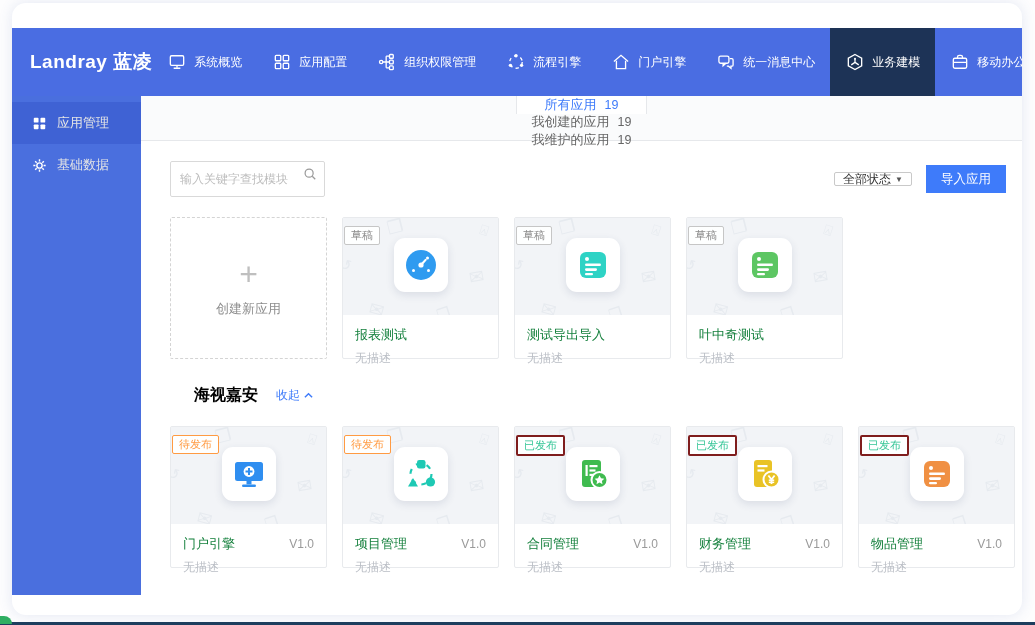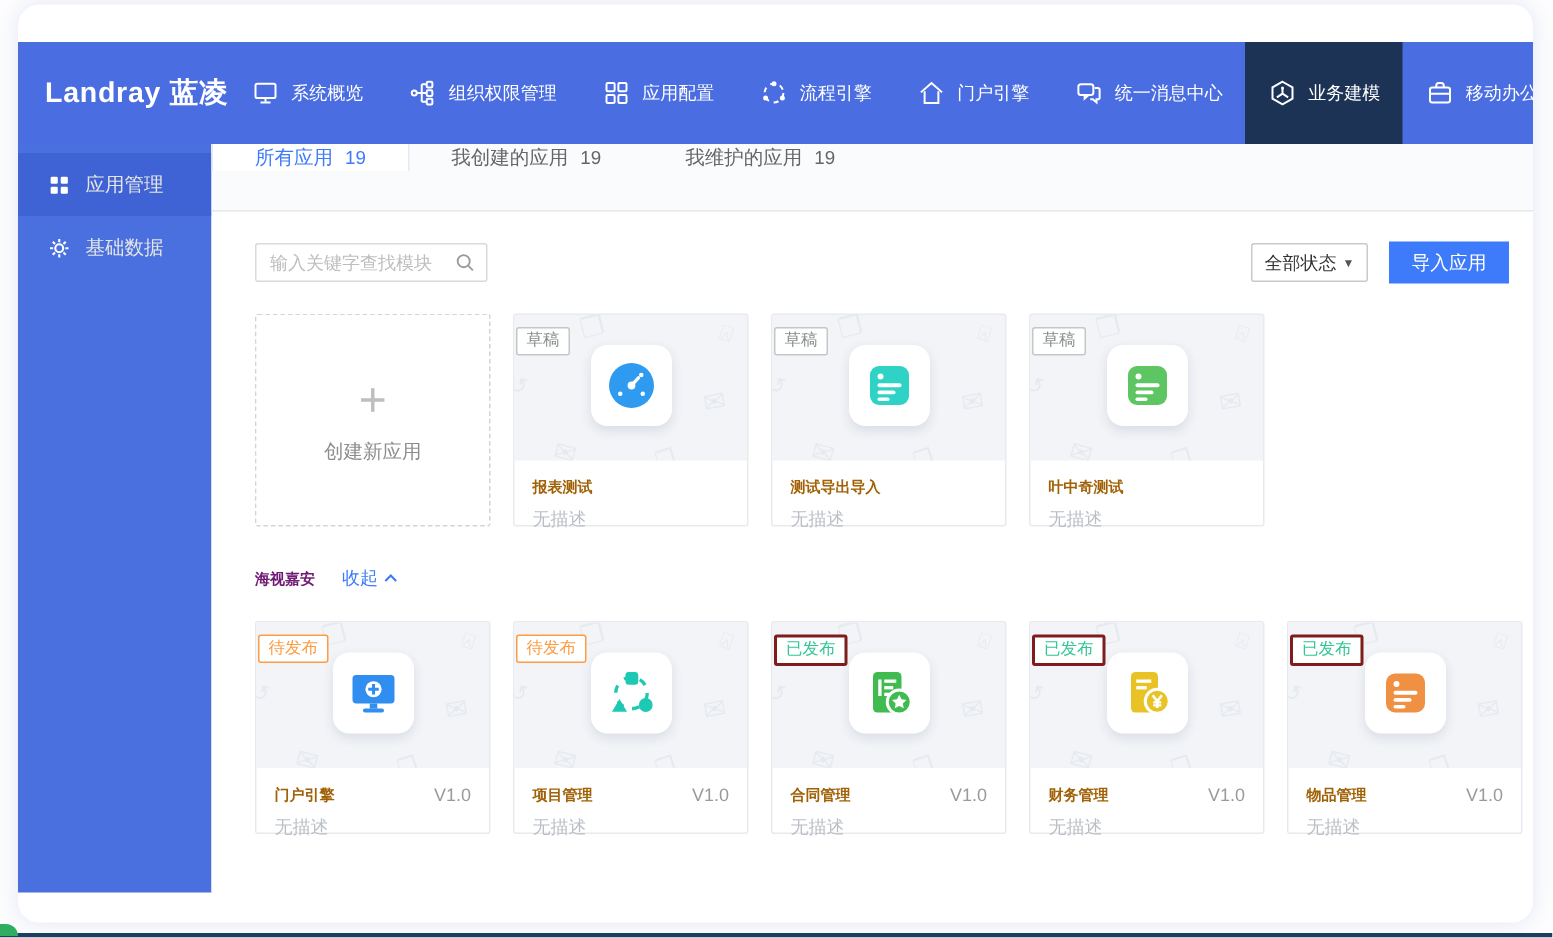--- a/index.html
+++ b/index.html
@@ -23,104 +23,104 @@
   .hamburger i { display:block; width:19px; height:2.6px; background:#fff; border-radius:2px; }
 
   
   .sidebar { position:absolute; left:0; top:93px; width:129px; height:499px; background:#4a6fde; padding-top:6px; }
   .side-item { height:42px; display:flex; align-items:center; gap:10px; padding-left:20px; color:#e5e5e5; font-size:13px; cursor:pointer; }
   .side-item.active { background:#3f62d4; }
   .side-item svg { display:block; }
 
   
   .content { position:absolute; left:129px; top:93px; right:0; bottom:20px; background:#fff; overflow:hidden; }
-  .tabstrip { position:relative; height:45px; background:#fafbfc; border-bottom:1px solid #e6e8eb; display:flex; align-items:flex-start; }
+  .tabstrip { position:relative; height:45px; background:#fafbfc; border-bottom:1px solid #e6e8eb; display:flex; align-items:center;flex-direction:column; }
   .tab { position:relative; display:flex; align-items:center; justify-content:center; gap:8px; padding:0 28px; font-size:13px; color:#666; cursor:pointer; }
   .tab .count { font-size:12.5px; }
   .tab.active { background:#fff; border-left:1px solid #e6e8eb; border-right:1px solid #e6e8eb; color:#3e7bfa; margin-bottom:-1px; z-index:1; }
   .tab.active .count { color:#3e7bfa; }
 
   .toolbar { display:flex; align-items:center; justify-content:space-between; padding:20px 16px 0 29px; }
   .searchbox { position:relative; width:155px; }
-  .searchbox input { width:155px; height:26px; border:1px solid #d9d9d9; border-radius:2px; padding:0 28px 0 9px; font-size:12px; color:#333; outline:none; font-family:inherit; }
+  .searchbox input { width:155px; height:36px; border:1px solid #d9d9d9; border-radius:2px; padding:0 28px 0 9px; font-size:12px; color:#333; outline:none; font-family:inherit; }
   .searchbox input::placeholder { color:#bdbdbd; }
   .searchbox svg { position:absolute; right:8px; top:6px; }
   .toolbar-right { display:flex; align-items:center; gap:14px; }
-  .select { display:flex; align-items:center; justify-content:space-between; width:78px; height:26px; border:1px solid #c9c9c9; border-radius:2px; padding:0 8px; font-size:12px; color:#333; cursor:pointer; background:#fff; }
+  .select { display:flex; align-items:center; justify-content:space-between; width:78px; height:14px; border:1px solid #c9c9c9; border-radius:2px; padding:0 8px; font-size:12px; color:#333; cursor:pointer; background:#fff; }
   .select .caret { font-size:8px; color:#555; }
   .btn-primary { width:80px; height:28px; background:#3e7bfa; color:#fff; font-size:12.5px; border:none; border-radius:0; cursor:pointer; font-family:inherit; }
 
   
   .cards-row { display:flex; gap:15px; padding-left:29px; margin-top:20px; }
   .card { position:relative; width:157px; height:142px; border:1px solid #e8eaed; border-radius:2px; background:#fff; cursor:pointer; }
   .card-top { position:relative; height:97px; background:#f2f4f7; overflow:hidden; }
   .badge { position:absolute; top:8px; left:1px; font-size:11px; line-height:1; padding:3px 6px; border-radius:2px; background:rgba(255,255,255,.92); z-index:2; }
   .badge.draft { border:1px solid #c6c6c6; color:#8a8a8a; }
   .badge.pending { border:1px solid #ff9b43; color:#ff9b43; }
   .badge.published { border:2px solid #7f1d1d; color:#34c596; }
   .tile { position:absolute; left:50%; top:20px; transform:translateX(-50%); width:54px; height:54px; background:#fff; border-radius:11px; box-shadow:0 3px 8px rgba(40,60,100,.12); display:flex; align-items:center; justify-content:center; z-index:1; }
   .card-title-row { display:flex; align-items:center; justify-content:space-between; padding:11px 12px 0 12px; }
-  .card-title { font-size:10px; font-weight:bold; color:#a16207; }
+  .card-title { font-size:13px; font-weight:normal; color:#15803d; }
   .card-version { font-size:12px; color:#9a9a9a; }
   .card-desc { padding:6px 12px 0 12px; font-size:12px; color:#babec5; }
   .card.create { border:1px dashed #d4d4d4; display:flex; flex-direction:column; align-items:center; justify-content:center; gap:10px; }
   .plus { font-size:32px; font-weight:200; color:#bfbfbf; line-height:1; }
   .create-label { font-size:13px; color:#8d8d8d; }
 
   
   .wm { position:absolute; inset:0; color:#e6eaef; pointer-events:none; }
   .wm span { position:absolute; font-size:18px; }
   .wm .w1 { left:44px; top:-2px; transform:rotate(-14deg); }
   .wm .w2 { right:10px; top:4px;  transform:rotate(18deg); font-size:14px; }
   .wm .w3 { left:-4px; top:38px;  transform:rotate(12deg); font-size:15px; }
   .wm .w4 { right:14px; top:48px; transform:rotate(-10deg); }
   .wm .w5 { left:26px; bottom:-6px; transform:rotate(15deg); }
   .wm .w6 { right:48px; bottom:-8px; transform:rotate(-18deg); font-size:15px; }
 
   
   .section-head { display:flex; align-items:center; gap:18px; padding-left:29px; margin-top:26px; }
-  .section-title { font-size:10px; font-weight:bold; color:#701a75; }
+  .section-title { font-size:16px; font-weight:bold; color:#000000;margin-left:24px; }
   .collapse-link { display:flex; align-items:center; gap:4px; font-size:12px; color:#3e7bfa; cursor:pointer; }
 </style>
 </head>
 <body>
 
 <div class="stage">
   <div class="window">
 
     <div class="header">
       <div class="logo">Landray 蓝凌</div>
 
       <div class="nav">
         <div class="nav-item">
           <svg width="20" height="20" viewBox="0 0 24 24" fill="none" stroke="#fff" stroke-width="1.6">
               <rect x="4" y="4.5" width="16" height="11.5" rx="1.5"></rect>
               <line x1="12" y1="16" x2="12" y2="19"></line>
               <line x1="8" y1="19.5" x2="16" y2="19.5"></line>
             </svg>
           <span class="lbl">系统概览</span>
+        </div>
+        <div class="nav-item">
+          <svg width="20" height="20" viewBox="0 0 24 24" fill="none" stroke="#fff" stroke-width="1.6">
+              <rect x="4" y="4" width="6.5" height="6.5" rx="1"></rect>
+              <rect x="13.5" y="4" width="6.5" height="6.5" rx="1"></rect>
+              <rect x="4" y="13.5" width="6.5" height="6.5" rx="1"></rect>
+              <rect x="13.5" y="13.5" width="6.5" height="6.5" rx="1"></rect>
+            </svg>
+          <span class="lbl">应用配置</span>
         </div>
         <div class="nav-item">
           <svg width="20" height="20" viewBox="0 0 24 24" fill="none" stroke="#fff" stroke-width="1.6">
               <circle cx="5" cy="12" r="2"></circle>
               <path d="M7 12h4M11 5h4M11 12h4M11 19h4M11 5v14"></path>
               <rect x="15" y="3" width="4.5" height="4.5" rx="1"></rect>
               <rect x="15" y="9.8" width="4.5" height="4.5" rx="1"></rect>
               <rect x="15" y="16.6" width="4.5" height="4.5" rx="1"></rect>
             </svg>
           <span class="lbl">组织权限管理</span>
-        </div>
-        <div class="nav-item">
-          <svg width="20" height="20" viewBox="0 0 24 24" fill="none" stroke="#fff" stroke-width="1.6">
-              <rect x="4" y="4" width="6.5" height="6.5" rx="1"></rect>
-              <rect x="13.5" y="4" width="6.5" height="6.5" rx="1"></rect>
-              <rect x="4" y="13.5" width="6.5" height="6.5" rx="1"></rect>
-              <rect x="13.5" y="13.5" width="6.5" height="6.5" rx="1"></rect>
-            </svg>
-          <span class="lbl">应用配置</span>
         </div>
         <div class="nav-item">
           <svg width="20" height="20" viewBox="0 0 24 24" fill="none" stroke="#fff" stroke-width="1.6">
               <circle cx="12" cy="12" r="7.5" stroke-dasharray="4 4"></circle>
               <circle cx="12" cy="4.5" r="2" fill="#fff" stroke="none"></circle>
               <circle cx="5.3" cy="16" r="2" fill="#fff" stroke="none"></circle>
               <circle cx="18.7" cy="16" r="2" fill="#fff" stroke="none"></circle>
             </svg>
           <span class="lbl">流程引擎</span>
         </div>

